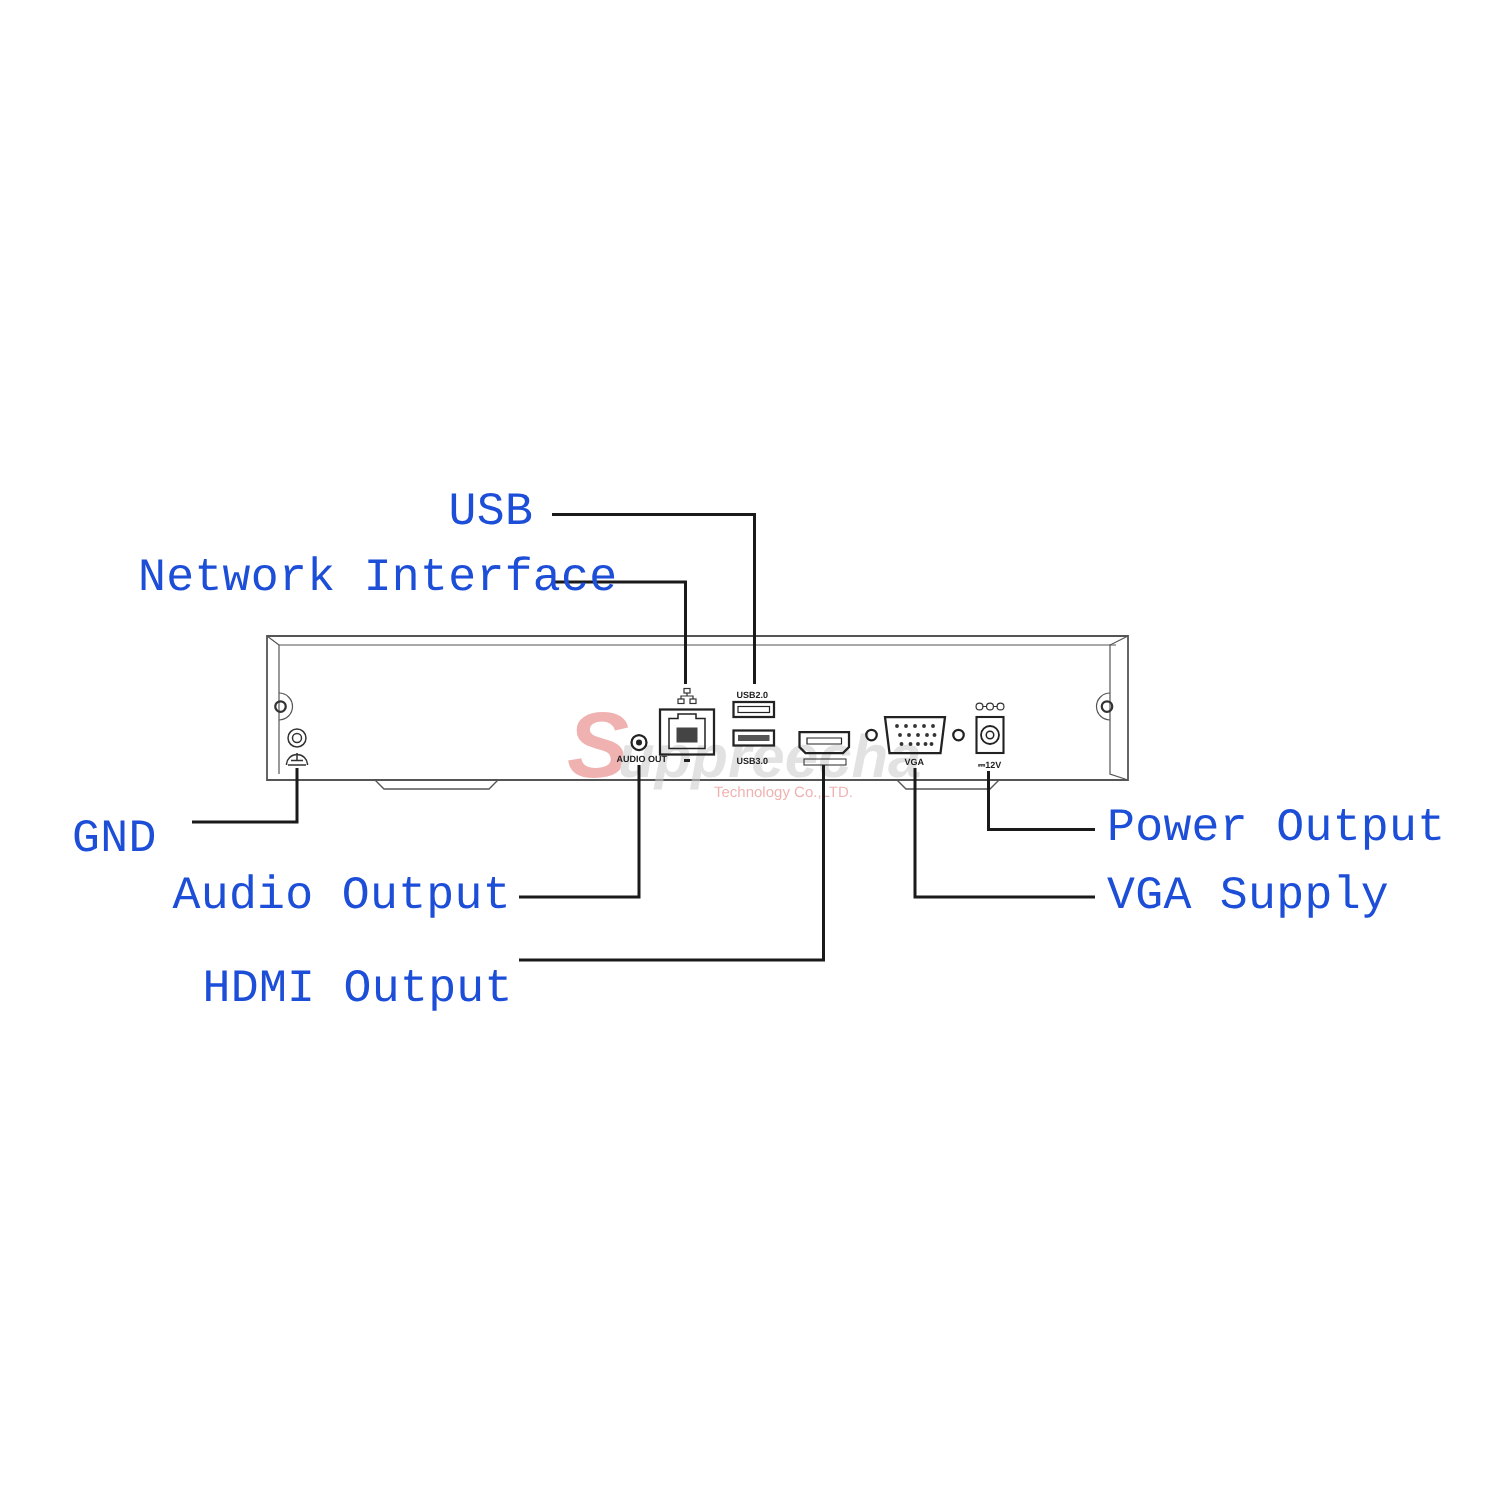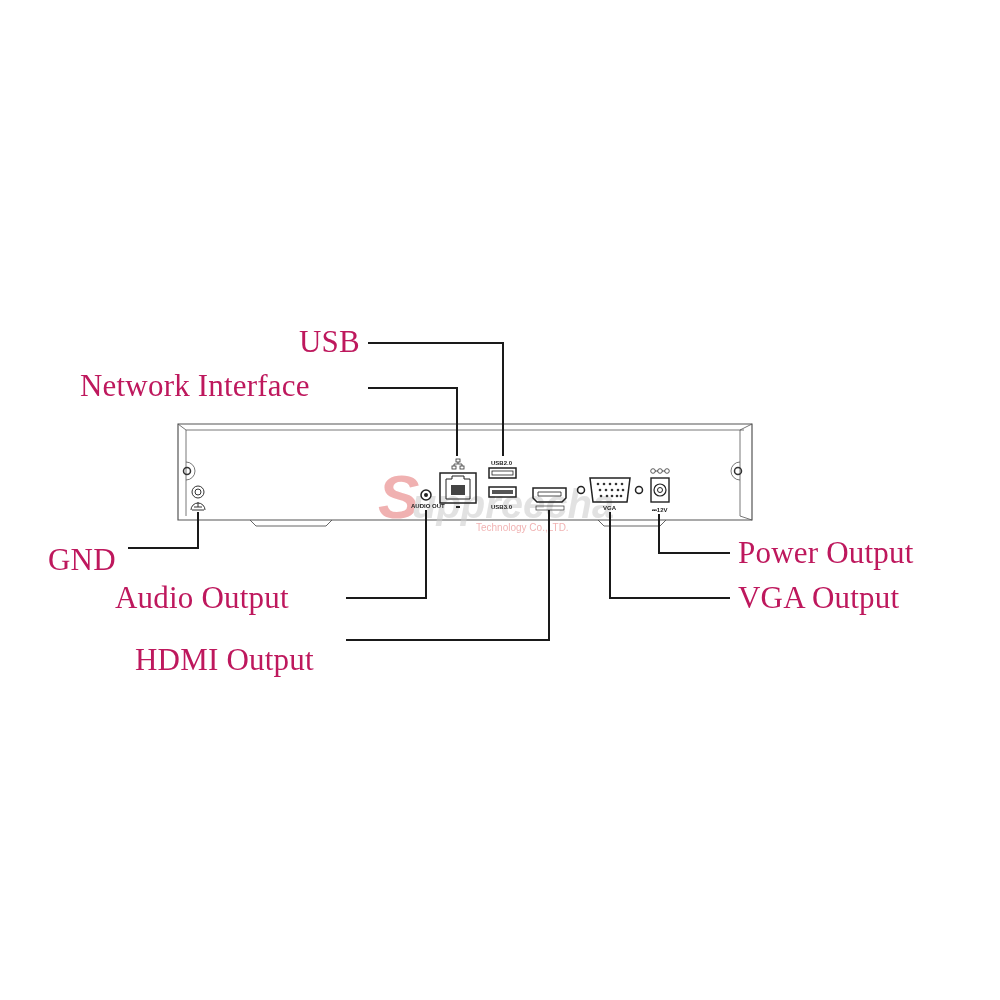--- a/index.html
+++ b/index.html
@@ -1,20 +1,20 @@
 <!DOCTYPE html>
 <html><head>
 <meta charset="utf-8">
 <style>
   html, body { margin: 0; padding: 0; background: #ffffff; }
   body { width: 1000px; height: 1000px; position: relative; overflow: hidden;
          font-family: "DejaVu Sans", sans-serif; }
   #diagram { position: absolute; left: 0; top: 0; width: 1000px; height: 1000px; }
-  .callout { position: absolute; font-family: Liberation Serif, serif; font-size: 31px;
-             color: #be185d; white-space: nowrap; line-height: 1; letter-spacing: 0.2px; }
+  .callout { position: absolute; font-family: Liberation Mono, monospace; font-size: 31px;
+             color: #1d4ed8; white-space: nowrap; line-height: 1; letter-spacing: 0.2px; }
   .tiny { font-family: "Liberation Sans", sans-serif; font-size: 6px; font-weight: bold; fill: #222; }
   .wm-text { font-family: "Liberation Sans", sans-serif; }
 </style>
 </head>
 <body>
 
 <svg id="diagram" viewBox="0 0 1000 1000" xmlns="http://www.w3.org/2000/svg">
 
   <g fill="none" stroke="#555" stroke-width="1.2">
     <path d="M178 424 L752 424 L752 520 L178 520 Z"></path>
@@ -126,18 +126,18 @@
     <path d="M368 388 L457 388 L457 456"></path>
     <path d="M128 548 L198 548 L198 512"></path>
     <path d="M346 598 L426 598 L426 510"></path>
     <path d="M346 640 L549 640 L549 510"></path>
     <path d="M730 553 L659 553 L659 514"></path>
     <path d="M730 598 L610 598 L610 512"></path>
   </g>
 </svg>
 
 <div class="callout" style="left:299px; top:326px;">USB</div>
-<div class="callout" style="left:80px; top:370px;">Network Interface</div>
+<div class="callout" style="left:92px; top:370px;">Network Interface</div>
 <div class="callout" style="left:48px; top:544px;">GND</div>
 <div class="callout" style="left:115px; top:582px;">Audio Output</div>
 <div class="callout" style="left:135px; top:644px;">HDMI Output</div>
 <div class="callout" style="left:738px; top:537px;">Power Output</div>
-<div class="callout" style="left:738px; top:582px;">VGA Output</div>
+<div class="callout" style="left:738px; top:582px;">VGA Supply</div>
 
 </body></html>

